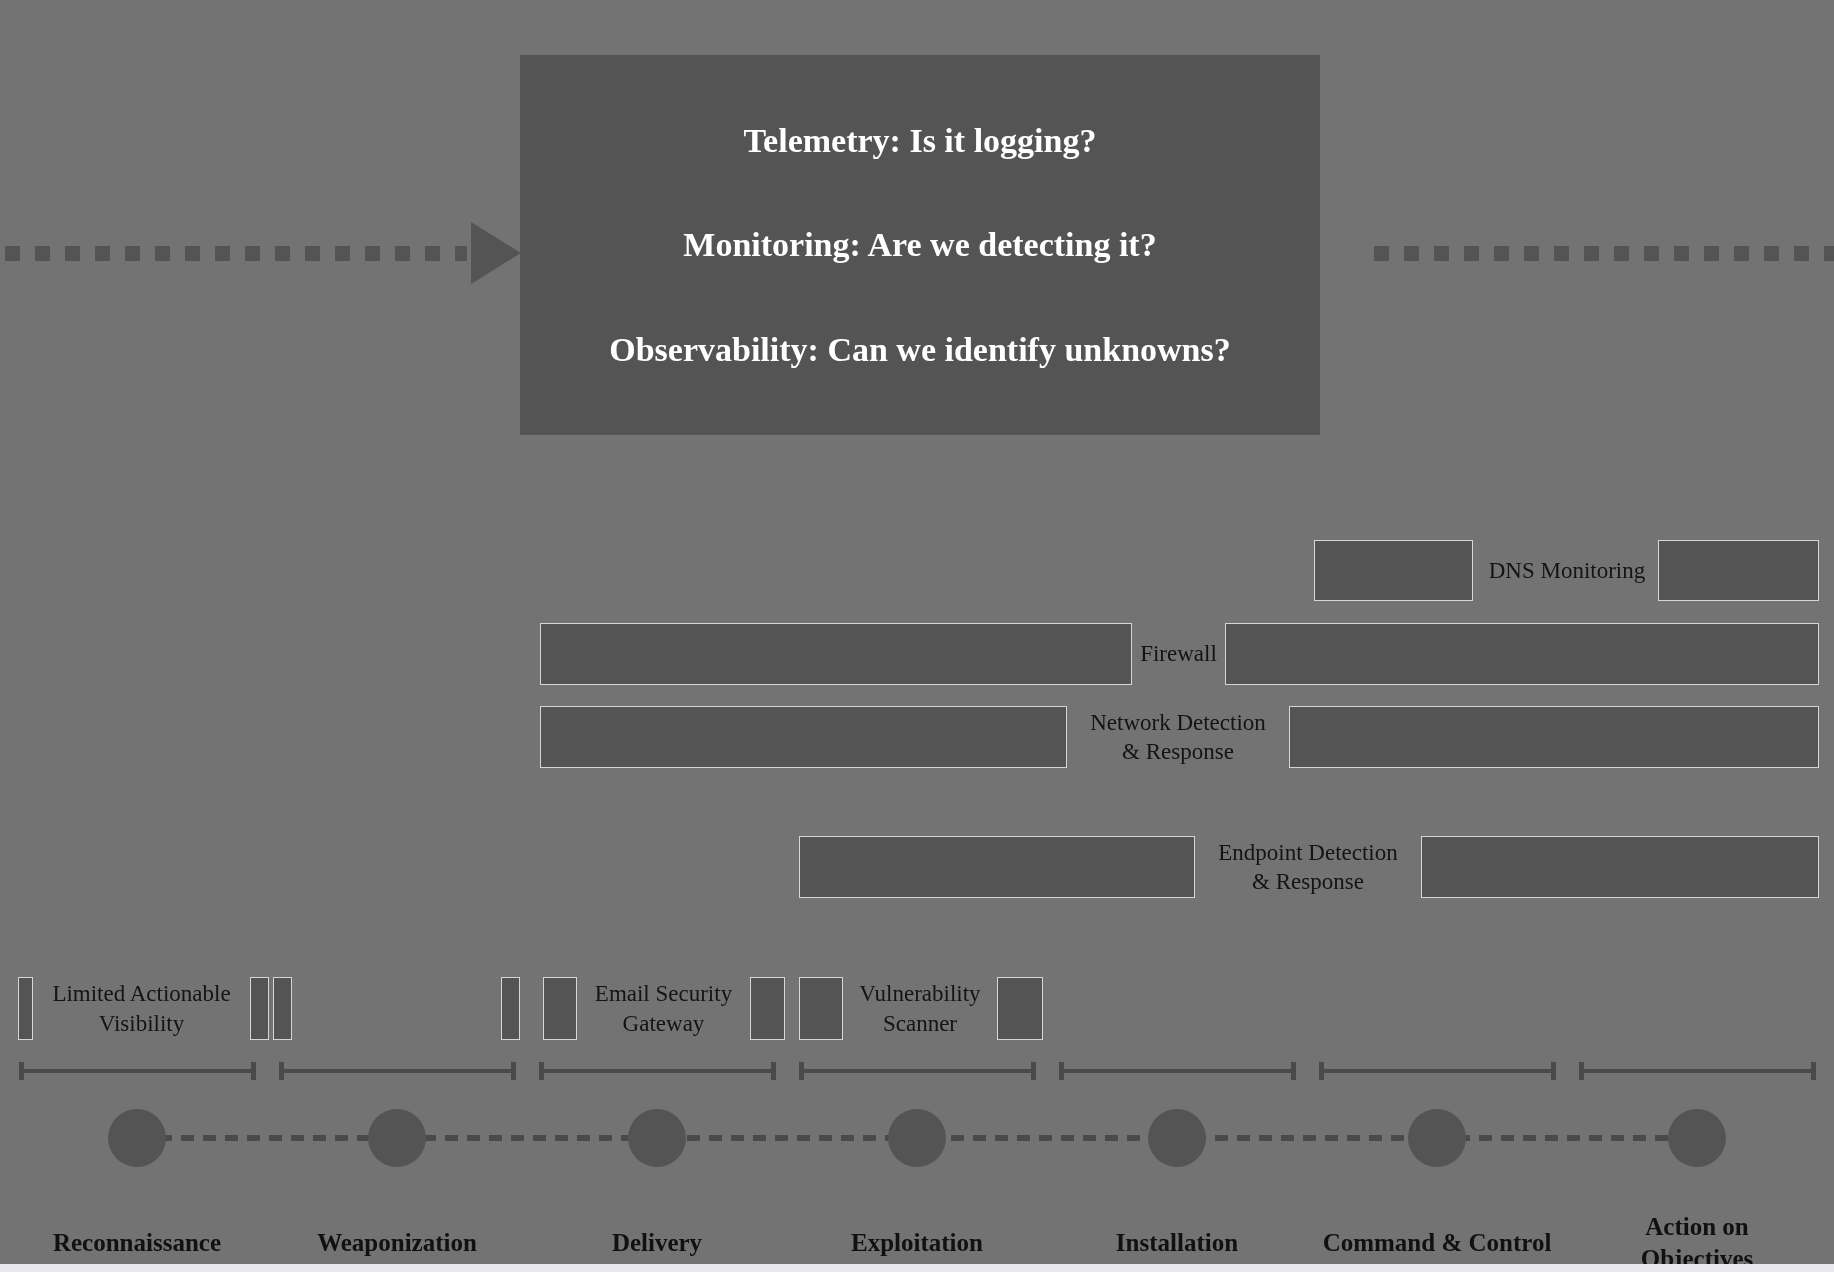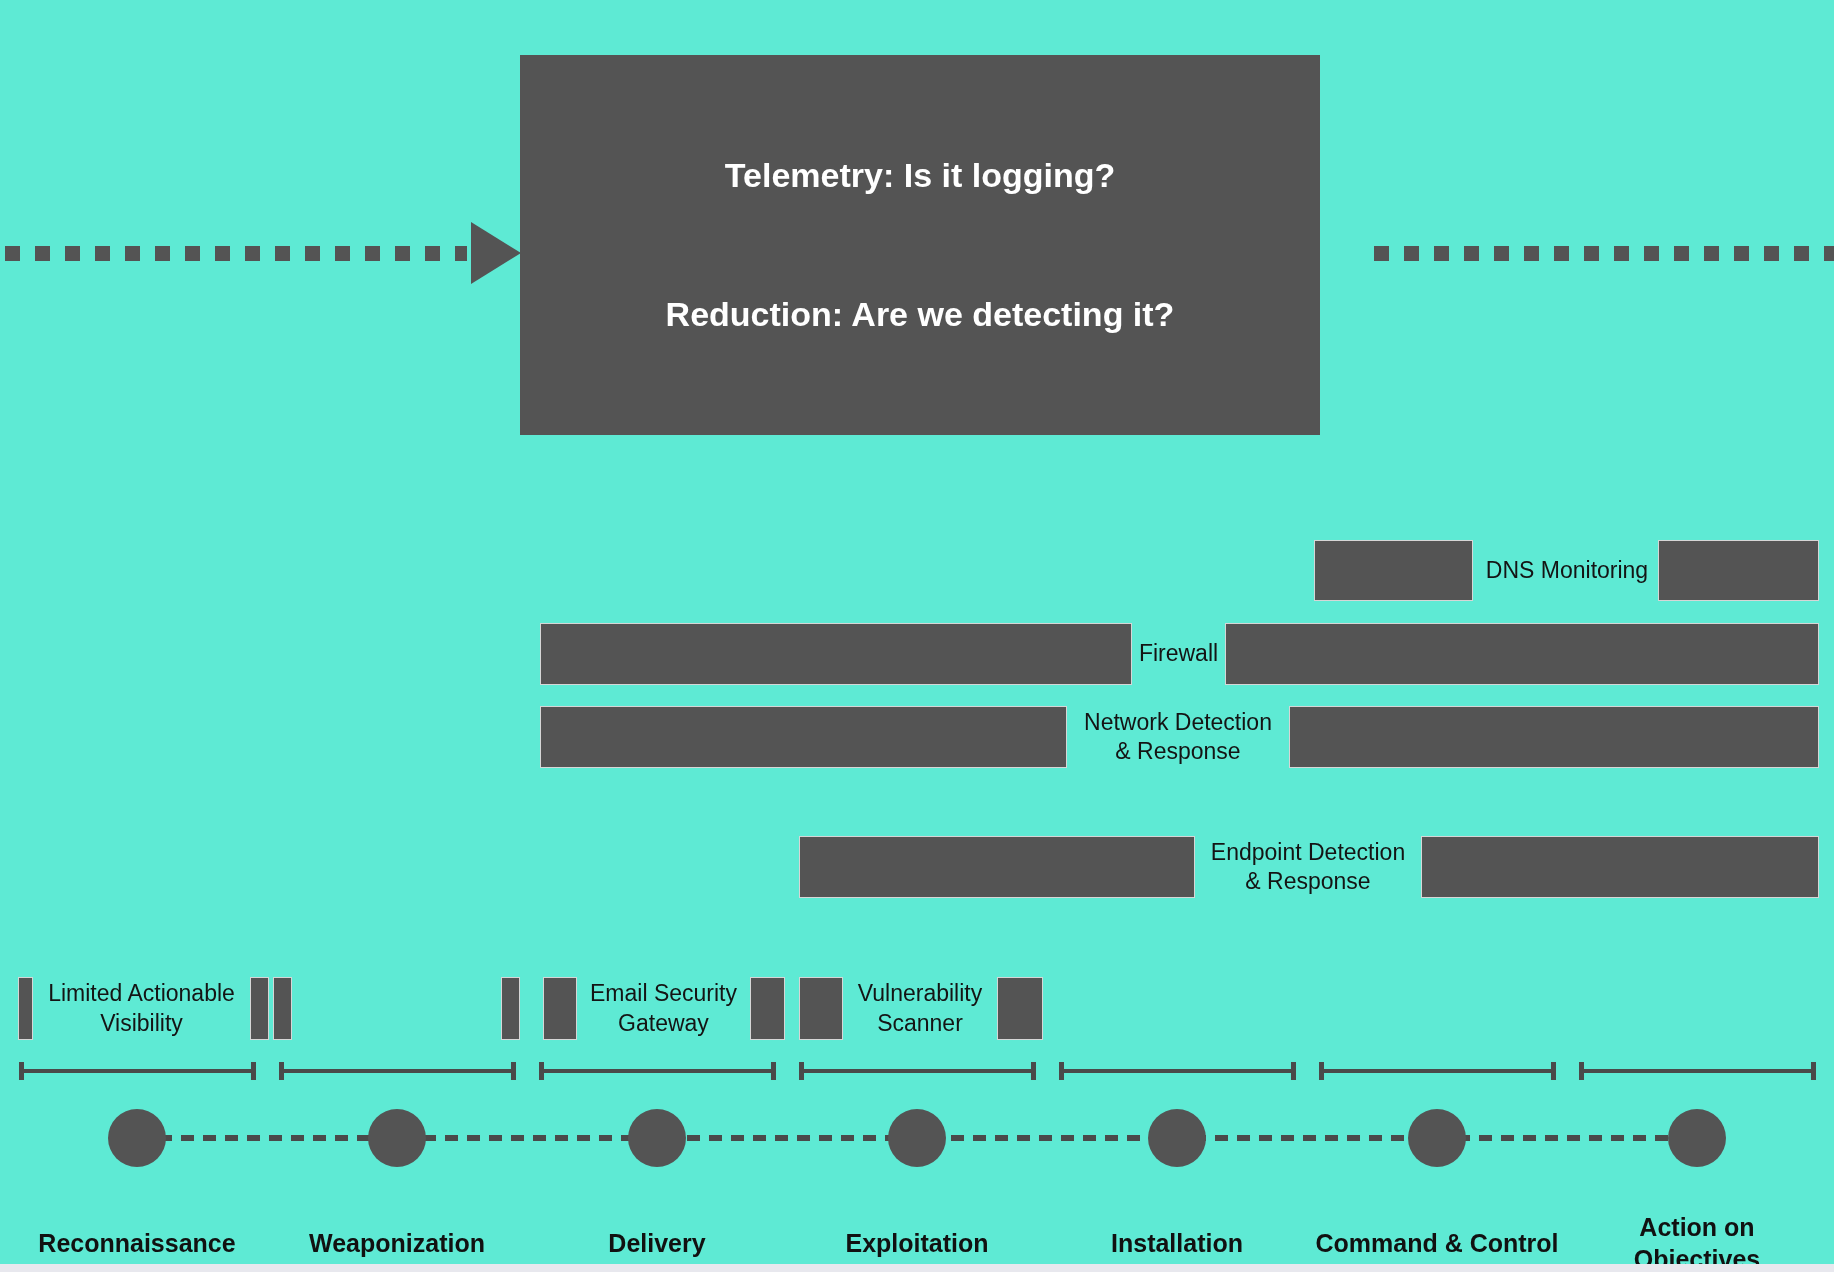--- a/index.html
+++ b/index.html
@@ -1,18 +1,18 @@
 <!DOCTYPE html>
 <html><head>
 <meta charset="utf-8">
 <style>
   html,body{margin:0;padding:0;background:#ffffff;}
   .canvas{
-    position:relative;width:1834px;height:1272px;background:#5eead4;overflow:hidden;
-    font-family:Liberation Sans, sans-serif;color:#1f1f1f;
+    position:relative;width:1834px;height:1272px;background:#737373;overflow:hidden;
+    font-family:Liberation Serif, serif;color:#1f1f1f;
   }
   
   .banner{
     position:absolute;left:520px;top:55px;width:800px;height:380px;background:#545454;
     display:flex;flex-direction:column;justify-content:space-evenly;align-items:center;
   }
   .banner-line{color:#ffffff;font-size:34px;font-weight:bold;text-align:center;line-height:1.1;}
   
   .dash-line{
     position:absolute;top:246px;height:15px;
@@ -54,21 +54,22 @@
 
 <div class="canvas">
 
   <div class="dash-line dash-left"></div>
   <div class="arrowhead point-right"></div>
   <div class="dash-line dash-right"></div>
   <div class="arrowhead point-left"></div>
 
   <div class="banner">
     <div class="banner-line">Telemetry: Is it logging?</div>
-    <div class="banner-line">Reduction: Are we detecting it?</div>
+    <div class="banner-line">Monitoring: Are we detecting it?</div>
+    <div class="banner-line">Observability: Can we identify unknowns?</div>
   </div>
 
   <div class="row" style="top:541px;height:59px">
     <div class="bar" style="left:1315px;width:157px;height:59px"></div>
     <div class="bar-label" style="left:1473px;width:188px;height:59px">DNS Monitoring</div>
     <div class="bar" style="left:1659px;width:159px;height:59px"></div>
   </div>
 
   <div class="row" style="top:624px;height:60px">
     <div class="bar" style="left:541px;width:590px;height:60px"></div>

